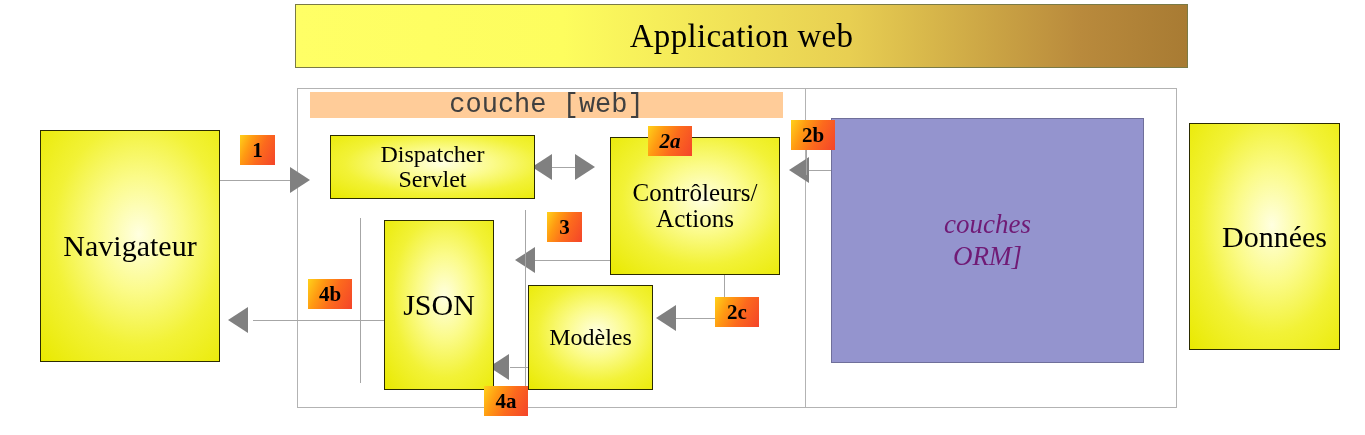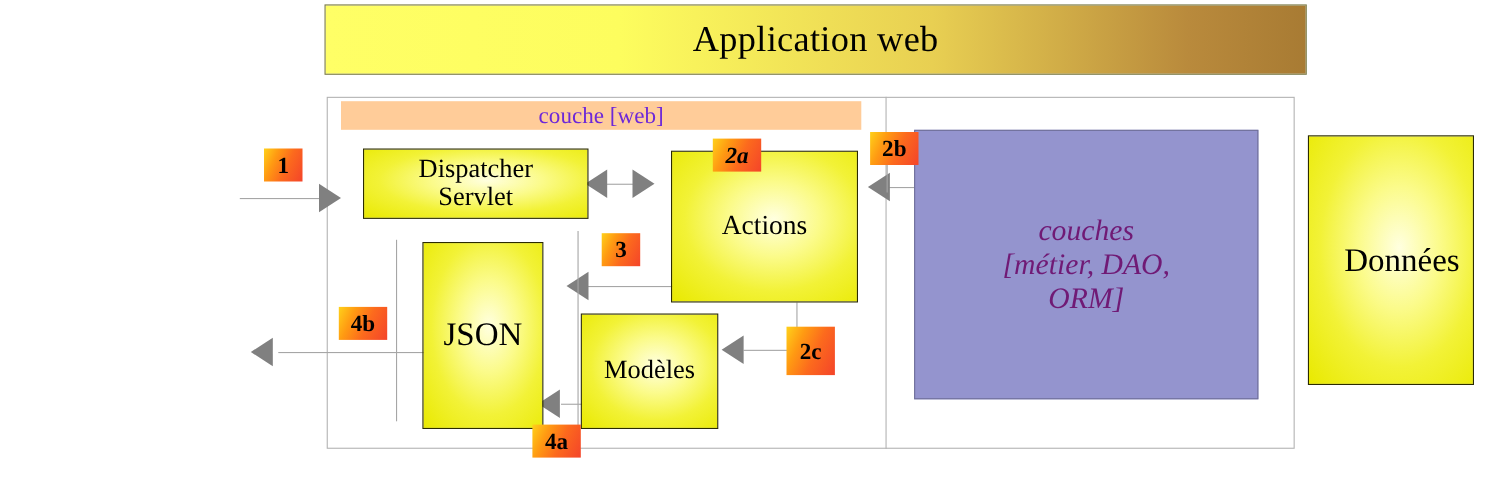--- a/index.html
+++ b/index.html
@@ -19,21 +19,21 @@
 
   
   .appframe{left:297px;top:88px;width:880px;height:320px;border:1px solid #b3b3b3;background:#fff;}
   .vdivider{left:805px;top:88px;width:1px;height:320px;background:#b3b3b3;}
 
   
   .couche-band{
     left:310px;top:92px;width:473px;height:26px;background:#ffcc99;
     display:flex;align-items:center;justify-content:center;
   }
-  .couche-band span{font-size:21px;color:#6d28d9;}
+  .couche-band span{font-size:27px;color:#404040;font-family:Liberation Mono, monospace;}
 
   
   .ybox{
     border:1px solid #2b2b00;
     background:radial-gradient(ellipse at 55% 45%, #ffffe0 0%, #fbfb8a 32%, #f2f237 62%, #e9e900 100%);
     display:flex;align-items:center;justify-content:center;text-align:center;
     color:#000;
   }
   .ybox span{display:block;line-height:1.06;}
 
@@ -95,61 +95,64 @@
   <div class="abs tri tri-l" style="left:515px;top:247px;"></div>
   <div class="abs vline" style="left:525px;top:210px;height:180px;"></div>
 
   <div class="abs hline" style="left:510px;top:367px;width:66px;"></div>
   <div class="abs tri tri-l" style="left:489px;top:354px;"></div>
 
   <div class="abs vline" style="left:360px;top:218px;height:165px;"></div>
   <div class="abs hline" style="left:253px;top:320px;width:180px;"></div>
   <div class="abs tri tri-l" style="left:228px;top:307px;"></div>
 
+  <div class="abs ybox" style="left:40px;top:130px;width:180px;height:232px;font-size:30px;">
+    <span>Navigateur</span>
+  </div>
 
   <div class="abs ybox" style="left:330px;top:135px;width:205px;height:64px;font-size:24px;flex-direction:column;">
     <span>Dispatcher</span>
     <span>Servlet</span>
   </div>
 
   <div class="abs ybox" style="left:610px;top:137px;width:170px;height:138px;font-size:25px;flex-direction:column;">
+    <span>Contrôleurs/</span>
     <span>Actions</span>
   </div>
 
   <div class="abs ybox" style="left:384px;top:220px;width:110px;height:170px;font-size:30px;">
     <span>JSON</span>
   </div>
 
   <div class="abs ybox" style="left:528px;top:285px;width:125px;height:105px;font-size:24px;">
     <span>Modèles</span>
   </div>
 
   <div class="abs pbox" style="left:831px;top:118px;width:313px;height:245px;flex-direction:column;">
     <span>couches</span>
-    <span>[métier, DAO,</span>
     <span>ORM]</span>
   </div>
 
   <div class="abs ybox" style="left:1189px;top:123px;width:151px;height:227px;font-size:30px;padding-left:20px;">
     <span>Données</span>
   </div>
 
   <div class="abs badge" style="left:240px;top:135px;width:35px;height:30px;">
     <span>1</span>
   </div>
 
   <div class="abs badge" style="left:648px;top:126px;width:44px;height:30px;font-style:italic;">
     <span>2a</span>
   </div>
 
   <div class="abs badge" style="left:791px;top:120px;width:44px;height:30px;align-items:center;">
     <span>2b</span>
   </div>
 
-  <div class="abs badge" style="left:715px;top:297px;width:44px;height:44px;">
+  <div class="abs badge" style="left:715px;top:297px;width:44px;height:30px;">
     <span>2c</span>
   </div>
 
   <div class="abs badge" style="left:547px;top:212px;width:35px;height:30px;">
     <span>3</span>
   </div>
 
   <div class="abs badge" style="left:484px;top:386px;width:44px;height:30px;">
     <span>4a</span>
   </div>

